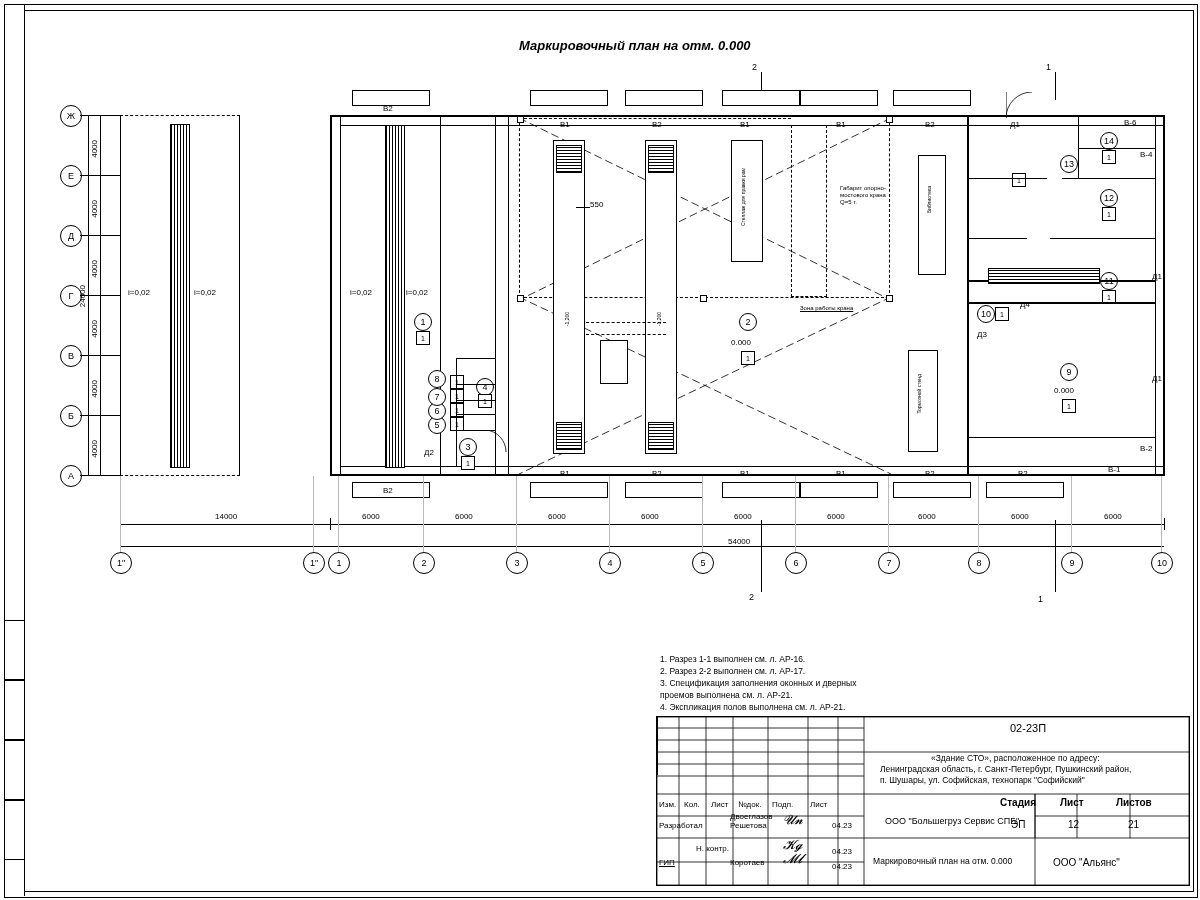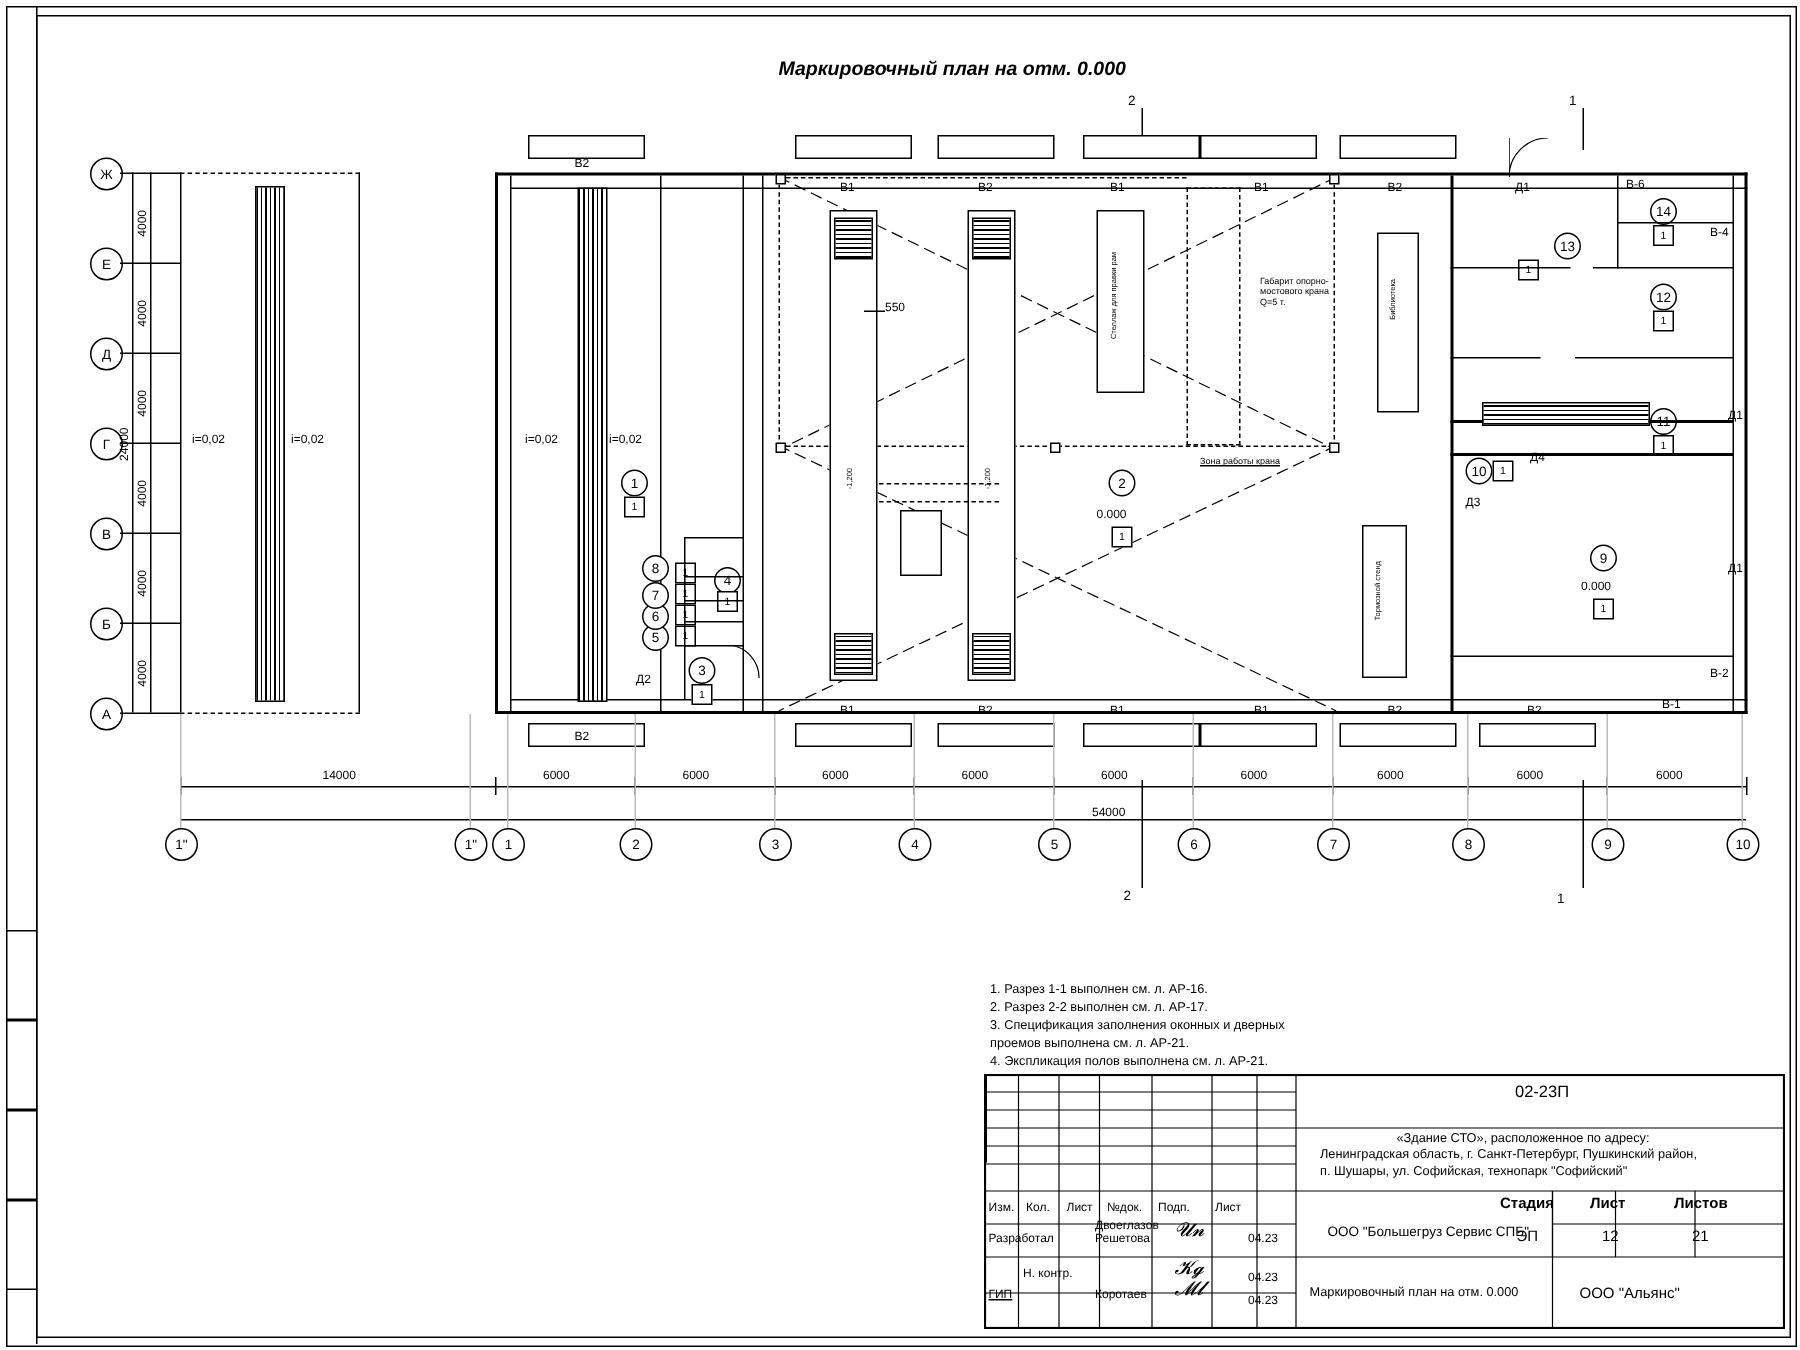--- a/index.html
+++ b/index.html
@@ -130,21 +130,21 @@
   <div class="win" style="left:986px;top:482px;width:76px;height:14px;"></div>
   <div class="txt" style="left:383px;top:486px;">В2</div>
   <div class="txt" style="left:560px;top:469px;">В1</div>
   <div class="txt" style="left:652px;top:469px;">В2</div>
   <div class="txt" style="left:740px;top:469px;">В1</div>
   <div class="txt" style="left:836px;top:469px;">В1</div>
   <div class="txt" style="left:925px;top:469px;">В2</div>
   <div class="txt" style="left:1018px;top:469px;">В2</div>
   <div class="txt" style="left:1108px;top:465px;">В-1</div>
 
-  <div class="txt" style="left:1084px;top:118px;">В-6</div>
+  <div class="txt" style="left:1124px;top:118px;">В-6</div>
   <div class="txt" style="left:1140px;top:150px;">В-4</div>
   <div class="txt" style="left:1140px;top:444px;">В-2</div>
 
   <div class="dash" style="left:519px;top:118px;width:272px;"></div>
   <div class="dashv" style="left:519px;top:118px;height:180px;"></div>
   <div class="dash" style="left:519px;top:297px;width:370px;"></div>
   <div class="dashv" style="left:889px;top:118px;height:180px;"></div>
 
   <svg style="position:absolute;left:519px;top:118px;width:372px;height:182px;">
     <line x1="0" y1="0" x2="372" y2="182" stroke="#000" stroke-width="0.8" stroke-dasharray="8 4"></line>
@@ -217,21 +217,21 @@
 
   <div class="circ" style="left:977px;top:305px;width:16px;height:16px;">10</div>
   <div class="sq" style="left:995px;top:307px;width:12px;height:12px;">1</div>
 
   <div class="circ" style="left:1100px;top:272px;width:16px;height:16px;">11</div>
   <div class="sq" style="left:1102px;top:290px;width:12px;height:12px;">1</div>
 
   <div class="circ" style="left:1100px;top:189px;width:16px;height:16px;">12</div>
   <div class="sq" style="left:1102px;top:207px;width:12px;height:12px;">1</div>
 
-  <div class="circ" style="left:1036px;top:155px;width:16px;height:16px;">13</div>
+  <div class="circ" style="left:1060px;top:155px;width:16px;height:16px;">13</div>
   <div class="sq" style="left:1012px;top:173px;width:12px;height:12px;">1</div>
 
   <div class="circ" style="left:1100px;top:132px;width:16px;height:16px;">14</div>
   <div class="sq" style="left:1102px;top:150px;width:12px;height:12px;">1</div>
 
   <div class="ln hl" style="left:967px;top:178px;width:80px;"></div>
   <div class="ln hl" style="left:1062px;top:178px;width:94px;"></div>
   <div class="ln hl" style="left:967px;top:238px;width:60px;"></div>
   <div class="ln hl" style="left:1050px;top:238px;width:106px;"></div>
   <div class="ln vl" style="left:1078px;top:117px;height:62px;"></div>
@@ -372,21 +372,21 @@
   <div class="txt" style="left:711px;top:800px;">Лист</div>
   <div class="txt" style="left:738px;top:800px;">№док.</div>
   <div class="txt" style="left:772px;top:800px;">Подп.</div>
   <div class="txt" style="left:810px;top:800px;">Лист</div>
 
   <div class="txt" style="left:659px;top:821px;">Разработал</div>
   <div class="txt" style="left:730px;top:821px;">Решетова</div>
   <div class="sig" style="position:absolute;left:783px;top:812px;">𝓤𝓷</div>
   <div class="txt" style="left:832px;top:821px;">04.23</div>
 
-  <div class="txt" style="left:682px;top:844px;">Н. контр.</div>
+  <div class="txt" style="left:696px;top:844px;">Н. контр.</div>
   <div class="txt" style="left:730px;top:812px;">Двоеглазов</div>
   <div class="sig" style="position:absolute;left:783px;top:837px;">𝓚𝓰</div>
   <div class="txt" style="left:832px;top:847px;">04.23</div>
 
   <div class="txt" style="left:659px;top:858px;text-decoration:underline;">ГИП</div>
   <div class="txt" style="left:730px;top:858px;">Коротаев</div>
   <div class="sig" style="position:absolute;left:783px;top:851px;">𝓜𝓵</div>
   <div class="txt" style="left:832px;top:862px;">04.23</div>
 
   <div class="txt" style="left:885px;top:816px;font-size:9px;">ООО "Большегруз Сервис СПБ"</div>

